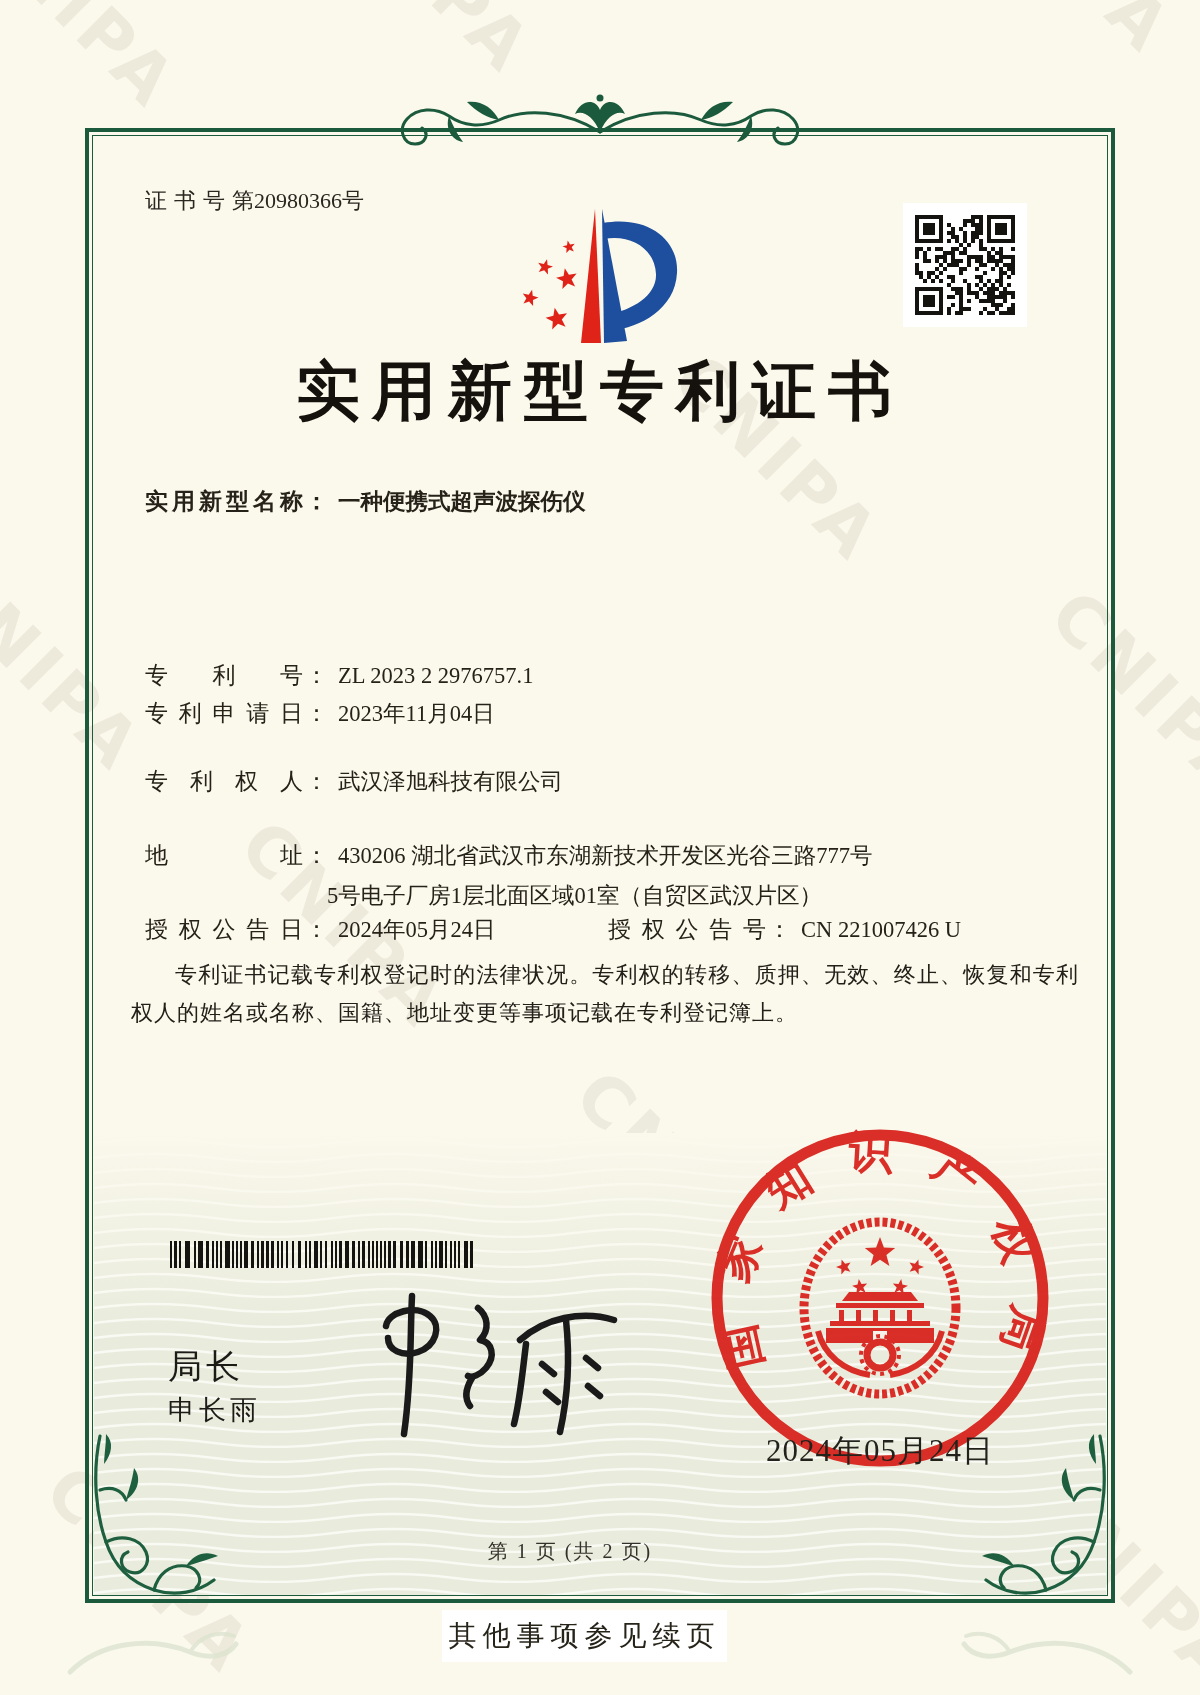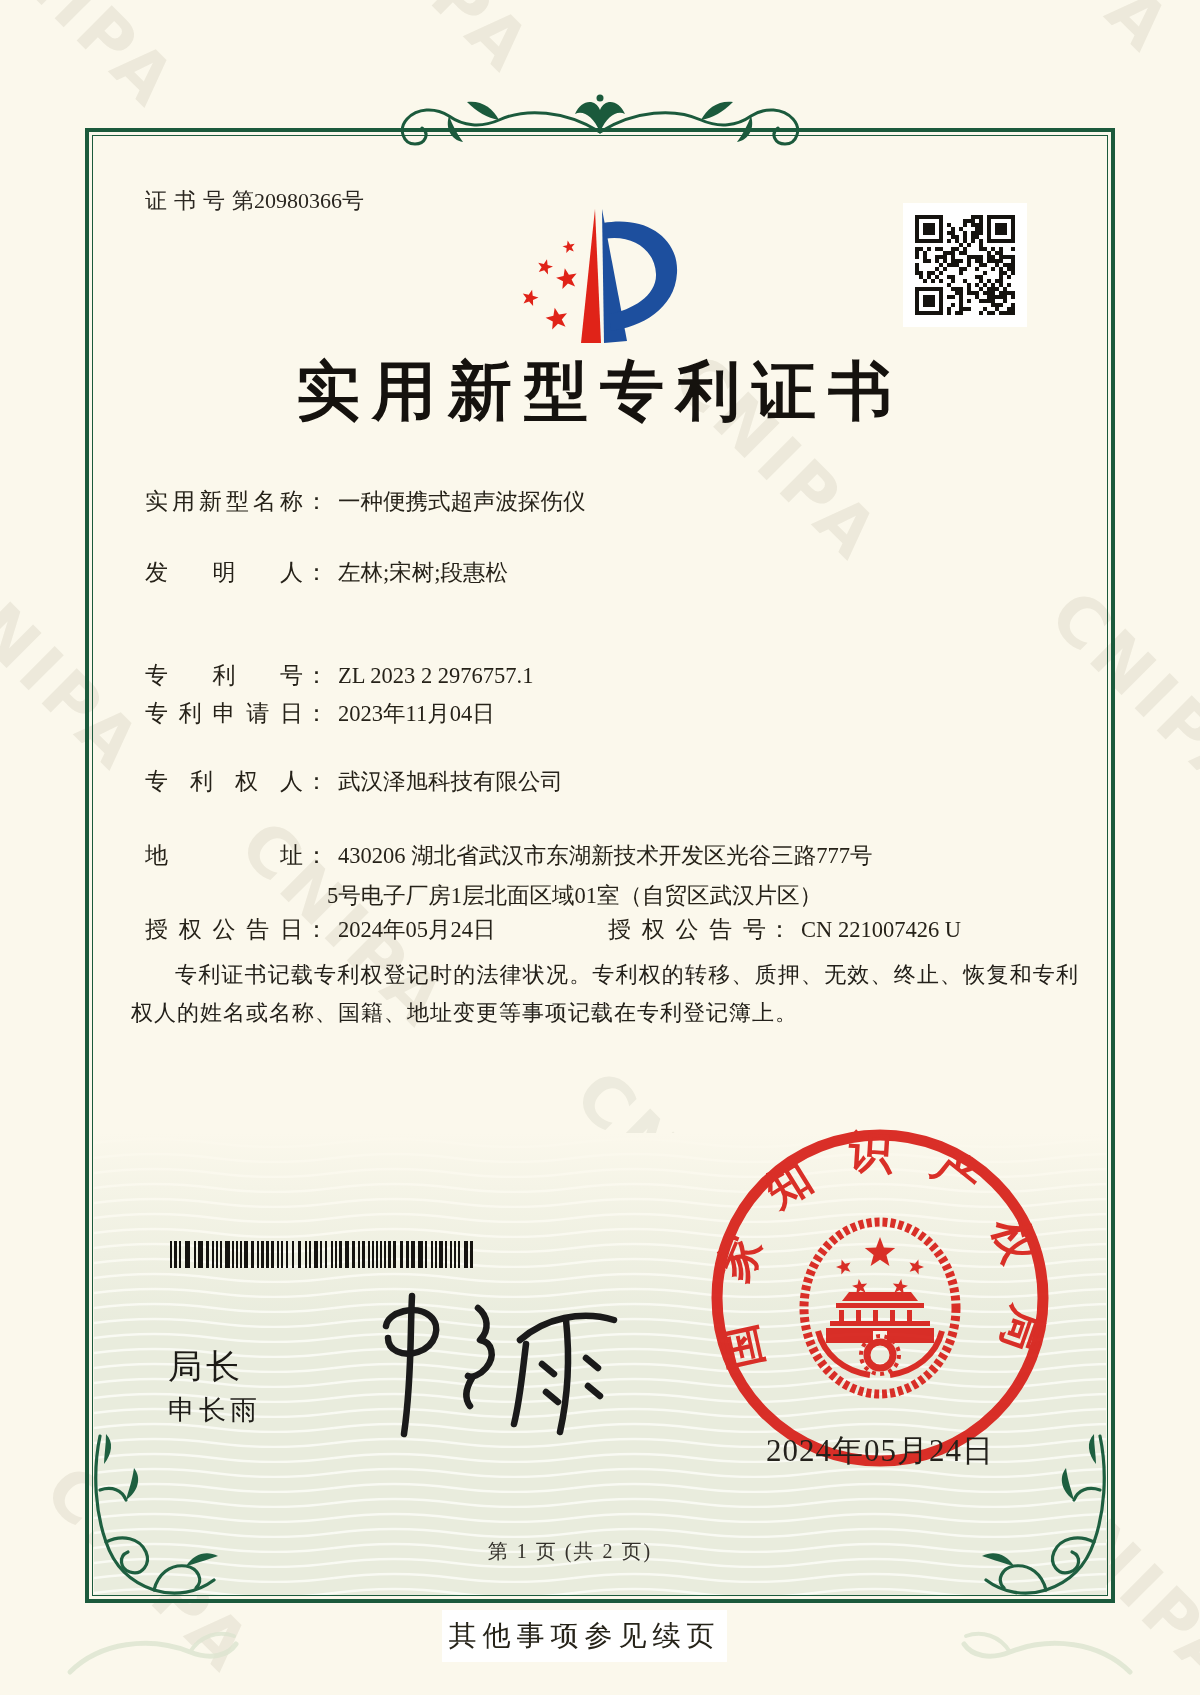--- a/index.html
+++ b/index.html
@@ -457,25 +457,22 @@
         <rect x="8" y="96" width="4" height="4" fill="#15130f"></rect>
         <rect x="12" y="96" width="4" height="4" fill="#15130f"></rect>
         <rect x="16" y="96" width="4" height="4" fill="#15130f"></rect>
         <rect x="20" y="96" width="4" height="4" fill="#15130f"></rect>
         <rect x="24" y="96" width="4" height="4" fill="#15130f"></rect>
       </svg>
   </div>
 
   <div class="title">实用新型专利证书</div>
 
-  <div class="frow" style="top:486px;">
+  <div class="frow" style="top:486px;font-weight:bold;">
     <span class="flabel">实用新型名称</span><span class="fcolon">：</span><span class="fvalue">一种便携式超声波探伤仪</span>
-  </div>
-  <div class="frow" style="top:557px;">
-    <span class="flabel">发明人</span><span class="fcolon">：</span><span class="fvalue">左林;宋树;段惠松</span>
   </div>
   <div class="frow" style="top:628px;margin-top:32px;">
     <span class="flabel">专利号</span><span class="fcolon">：</span><span class="fvalue">ZL 2023 2 2976757.1</span>
   </div>
   <div class="frow" style="top:698px;">
     <span class="flabel">专利申请日</span><span class="fcolon">：</span><span class="fvalue">2023年11月04日</span>
   </div>
   <div class="frow" style="top:766px;">
     <span class="flabel">专利权人</span><span class="fcolon">：</span><span class="fvalue">武汉泽旭科技有限公司</span>
   </div>

